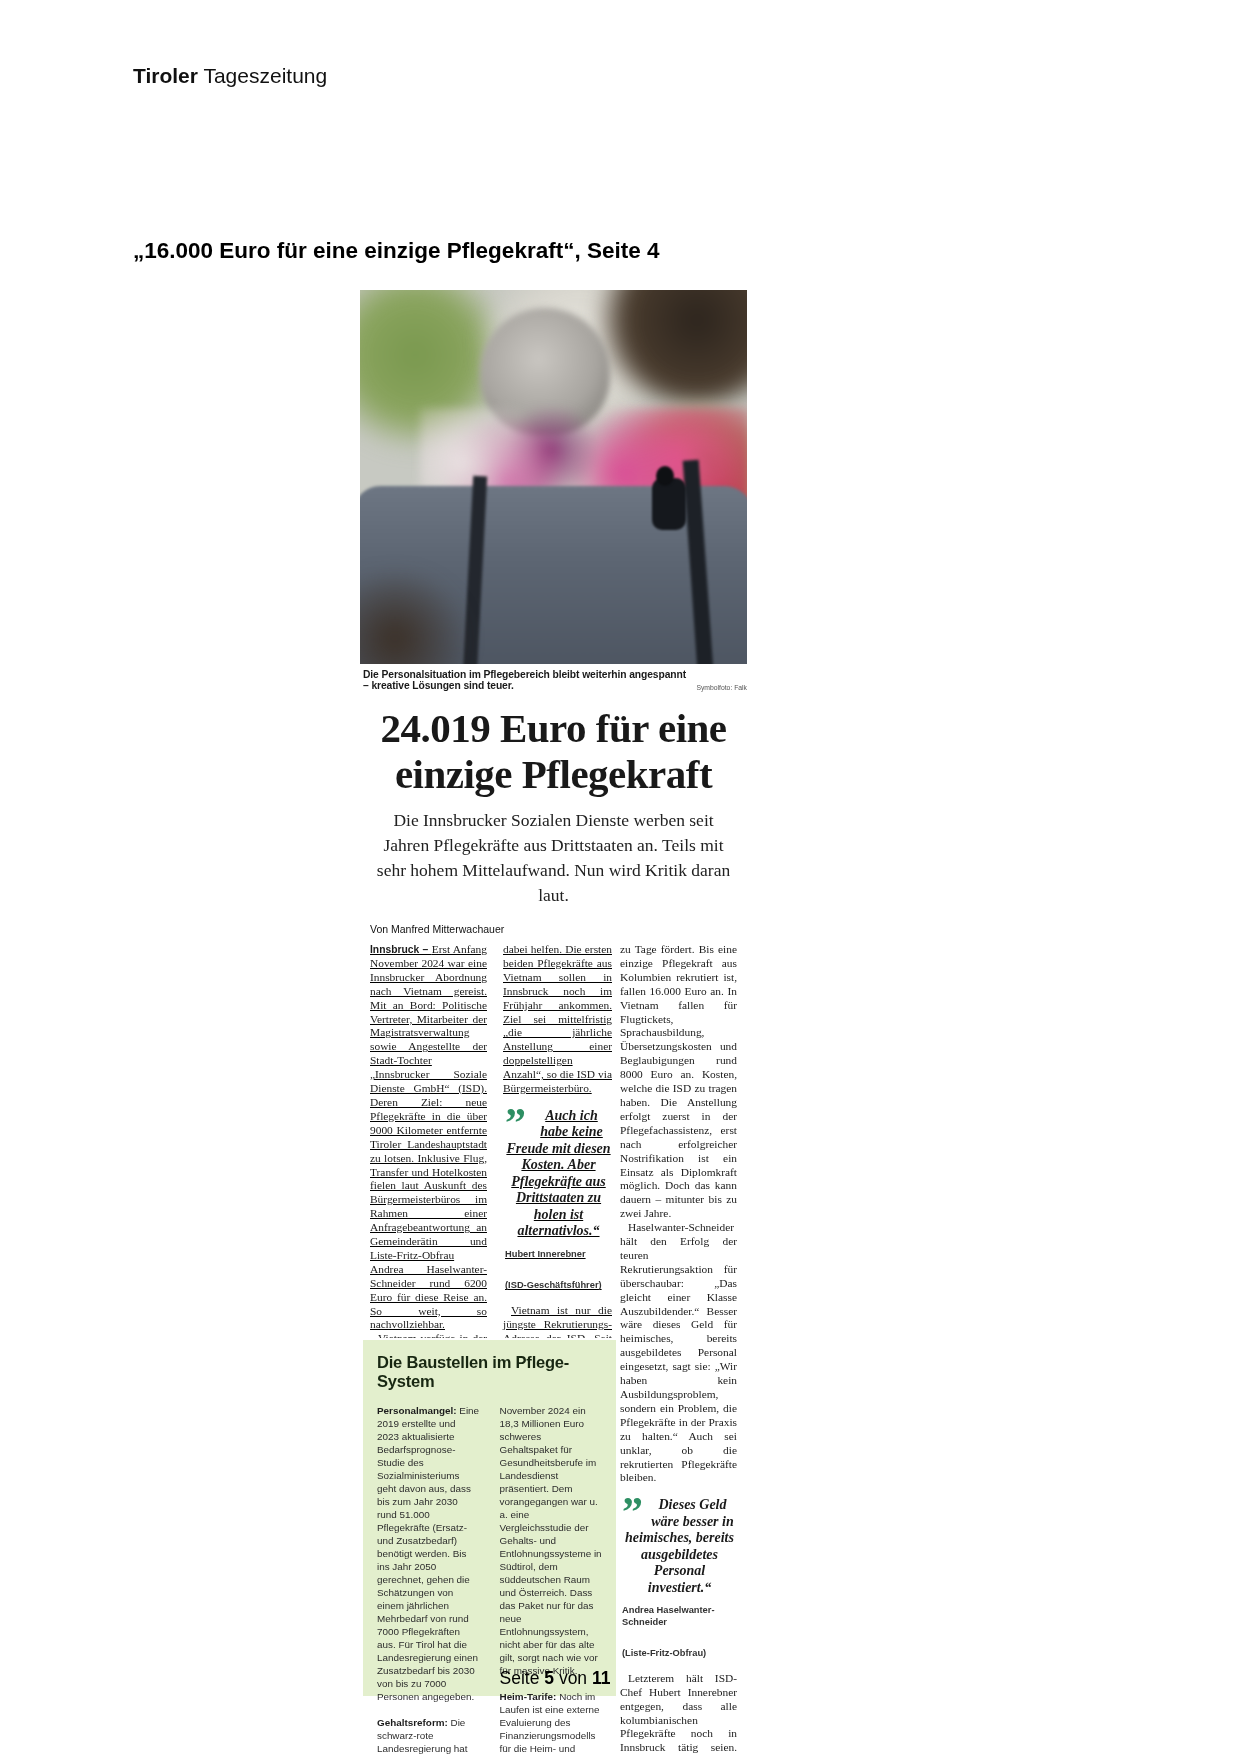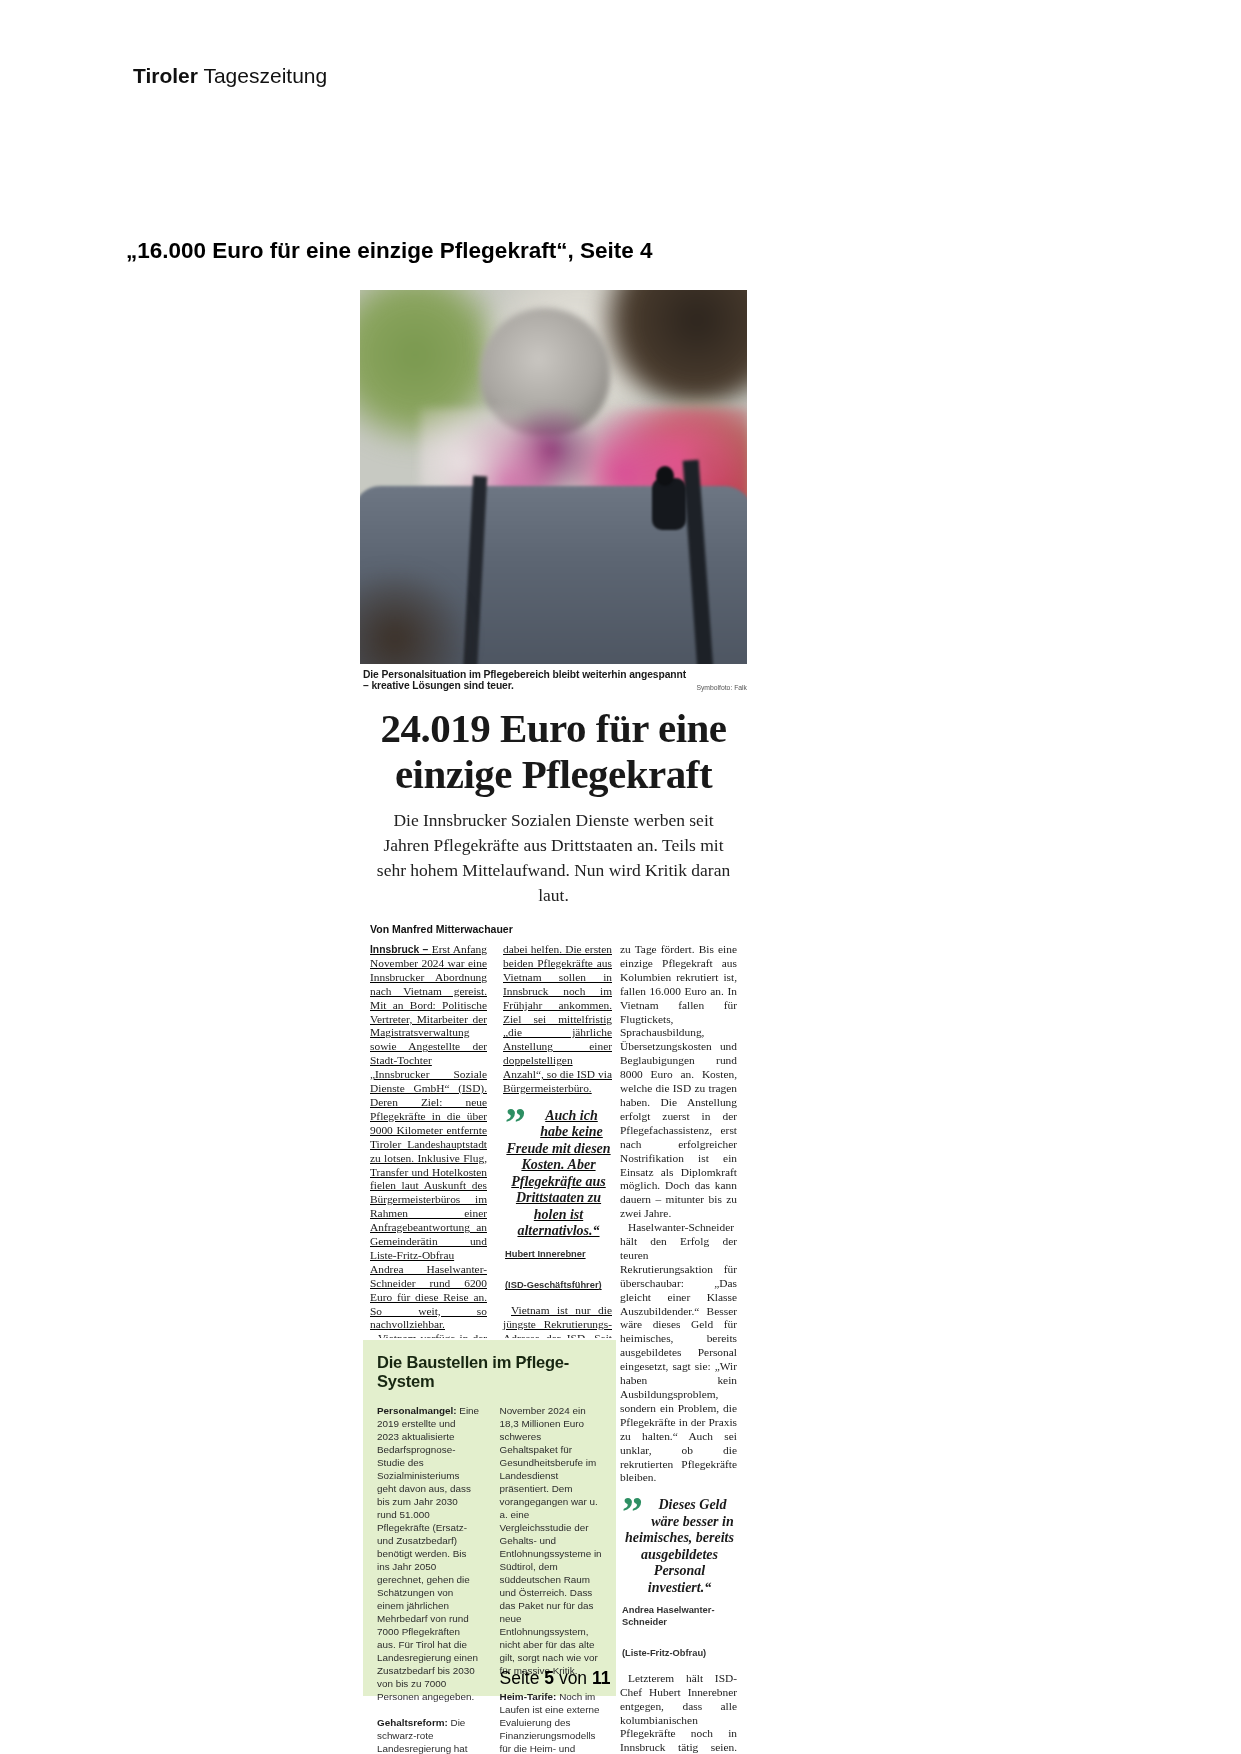--- a/index.html
+++ b/index.html
@@ -2,21 +2,21 @@
 <html lang="de"><head>
 <meta charset="utf-8">
 <style>
   * { margin:0; padding:0; box-sizing:border-box; }
   body { background:#e8e8e8; font-family:"Liberation Sans", sans-serif; }
   .page { position:relative; width:1241px; height:1754px; background:#ffffff; margin:0 auto; overflow:hidden; }
 
   .masthead { position:absolute; left:133px; top:64px; font-size:21px; color:#111; }
   .masthead .bold { font-weight:bold; }
 
-  .toc-headline { position:absolute; left:126px; top:238px; font-size:22.5px; font-weight:bold; color:#000; }
+  .toc-headline { position:absolute; left:133px; top:238px; font-size:22.5px; font-weight:bold; color:#000; }
 
   .clip { position:absolute; left:360px; top:290px; width:387px; }
 
   
   .photo { position:relative; width:387px; height:374px; overflow:hidden; background:#c7c9c2; }
   .photo .blob { position:absolute; filter:blur(10px); }
   .ph-green   { left:-40px; top:-30px; width:190px; height:190px; border-radius:50%;
                 background:radial-gradient(circle, #79984e 0%, #8aa45e 45%, rgba(138,164,94,0) 72%); }
   .ph-light   { left:110px; top:-20px; width:220px; height:150px; border-radius:50%;
                 background:radial-gradient(circle, #e9e7e0 0%, #d6d4cc 50%, rgba(214,212,204,0) 75%); }
@@ -47,21 +47,21 @@
                 background:radial-gradient(circle, #3a2e24 0%, rgba(58,46,36,0) 75%); }
 
   .caption-row { margin:5px 0 0 3px; display:flex; align-items:flex-end; width:384px; }
   .caption { font-size:10.3px; font-weight:bold; color:#1a1a1a; letter-spacing:-0.1px; }
   .credit { font-size:6.8px; color:#555; margin-left:5px; white-space:nowrap; }
 
   .headline { margin-top:14px; font-family:"Liberation Serif", serif; font-weight:600; font-size:41px;
               line-height:46px; text-align:center; color:#191919; letter-spacing:-0.5px; }
   .lead { margin:11px auto 0; width:368px; font-family:"Liberation Serif", serif; font-size:17.5px;
           line-height:25px; text-align:center; color:#222; }
-  .byline { margin:15px 0 0 10px; font-size:10.5px; font-weight:bold; color:#111; }
+  .byline { margin:15px 0 0 10px; font-size:10.5px; font-weight:normal; color:#111; }
 
   .body-cols { margin-top:8px; padding:0 10px; display:flex; gap:8px; }
   .cols-12 { display:flex; gap:16px; height:395px; overflow:hidden;text-decoration:underline; }
   .col { width:117px; font-family:"Liberation Serif", serif; font-size:11.4px; line-height:13.9px;
          text-align:justify; color:#1a1a1a; hyphens:auto; -webkit-hyphens:auto; }
   .bp { margin:0; }
   .bp.ind { text-indent:8px; }
   .lead-in { font-family:"Liberation Sans", sans-serif; font-size:10.3px; font-weight:bold; }
 
   .pullquote { margin:12px 0 12px 2px; text-align:left; }

